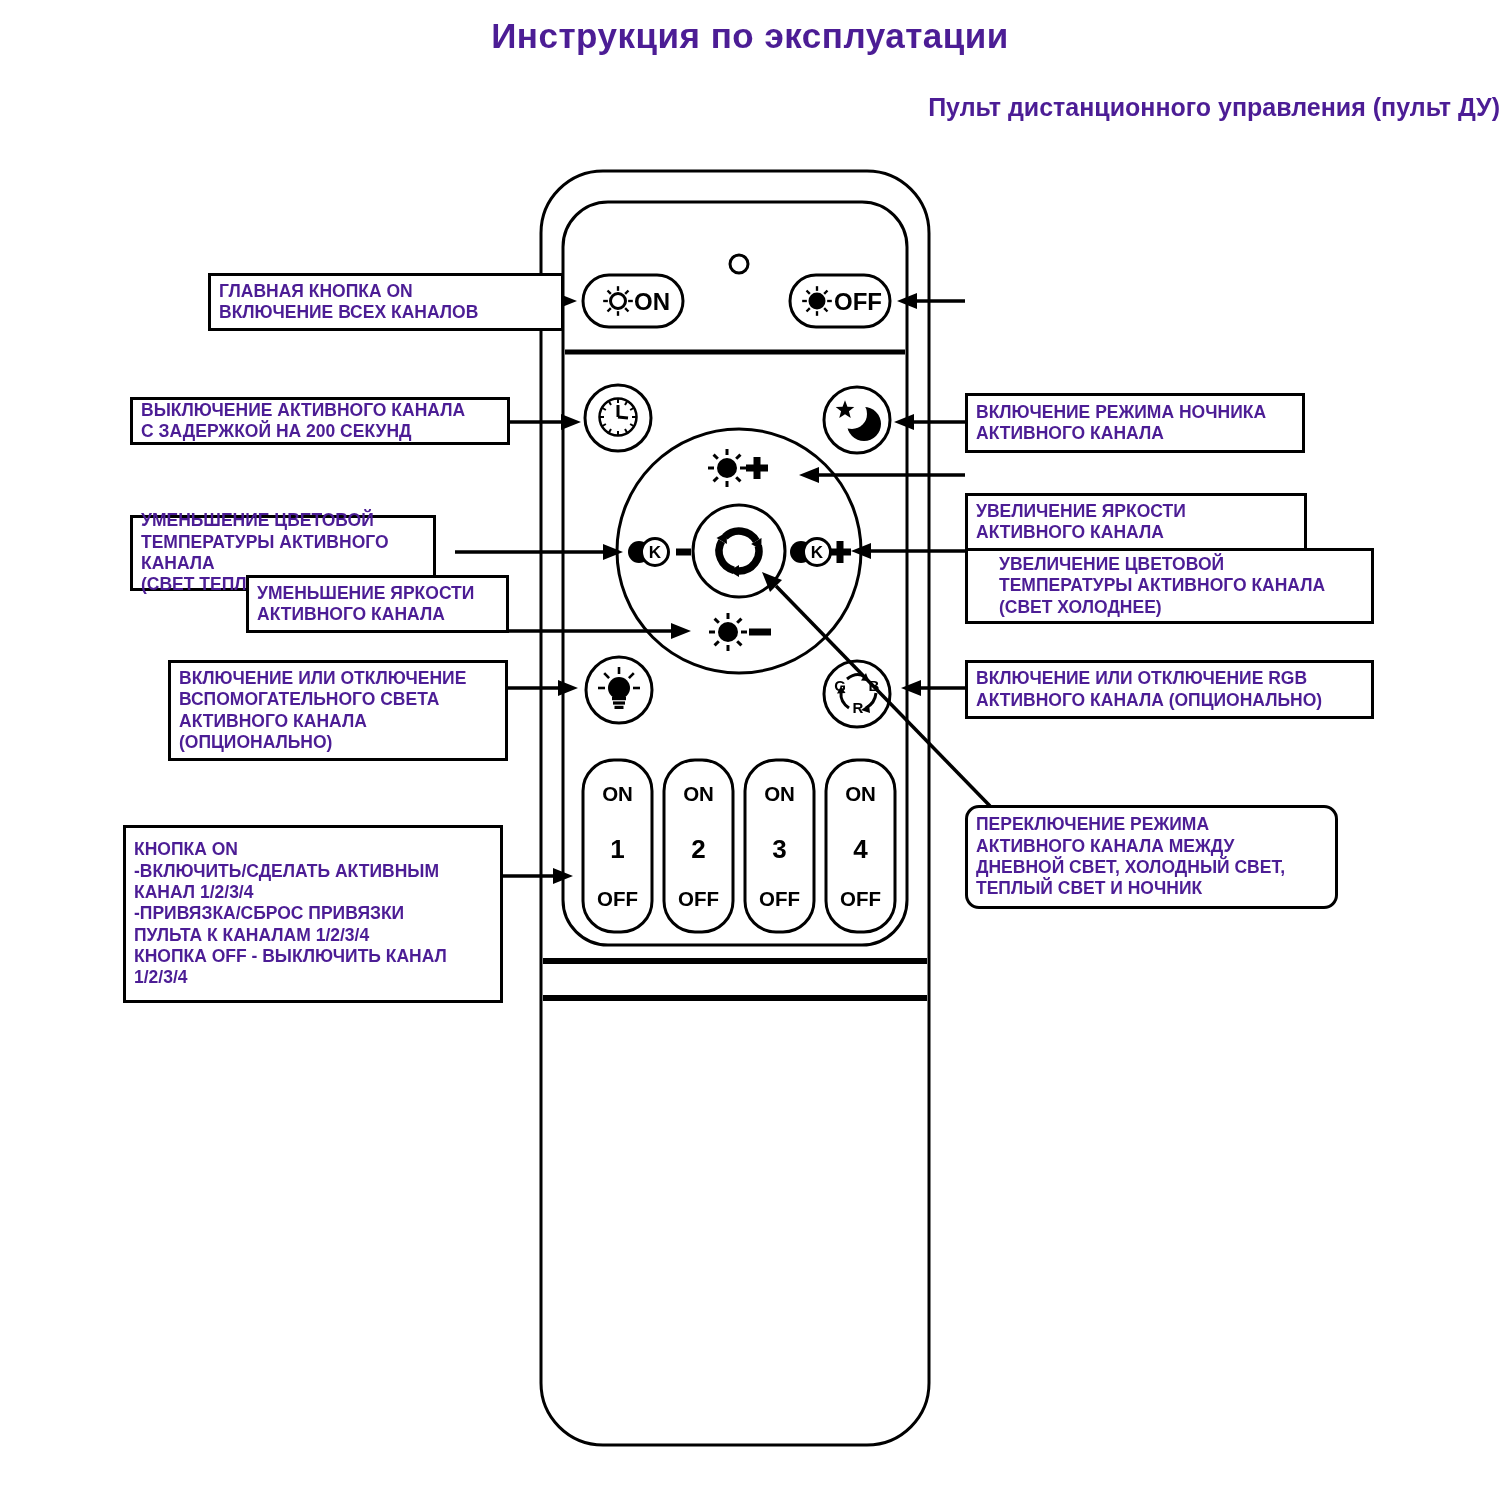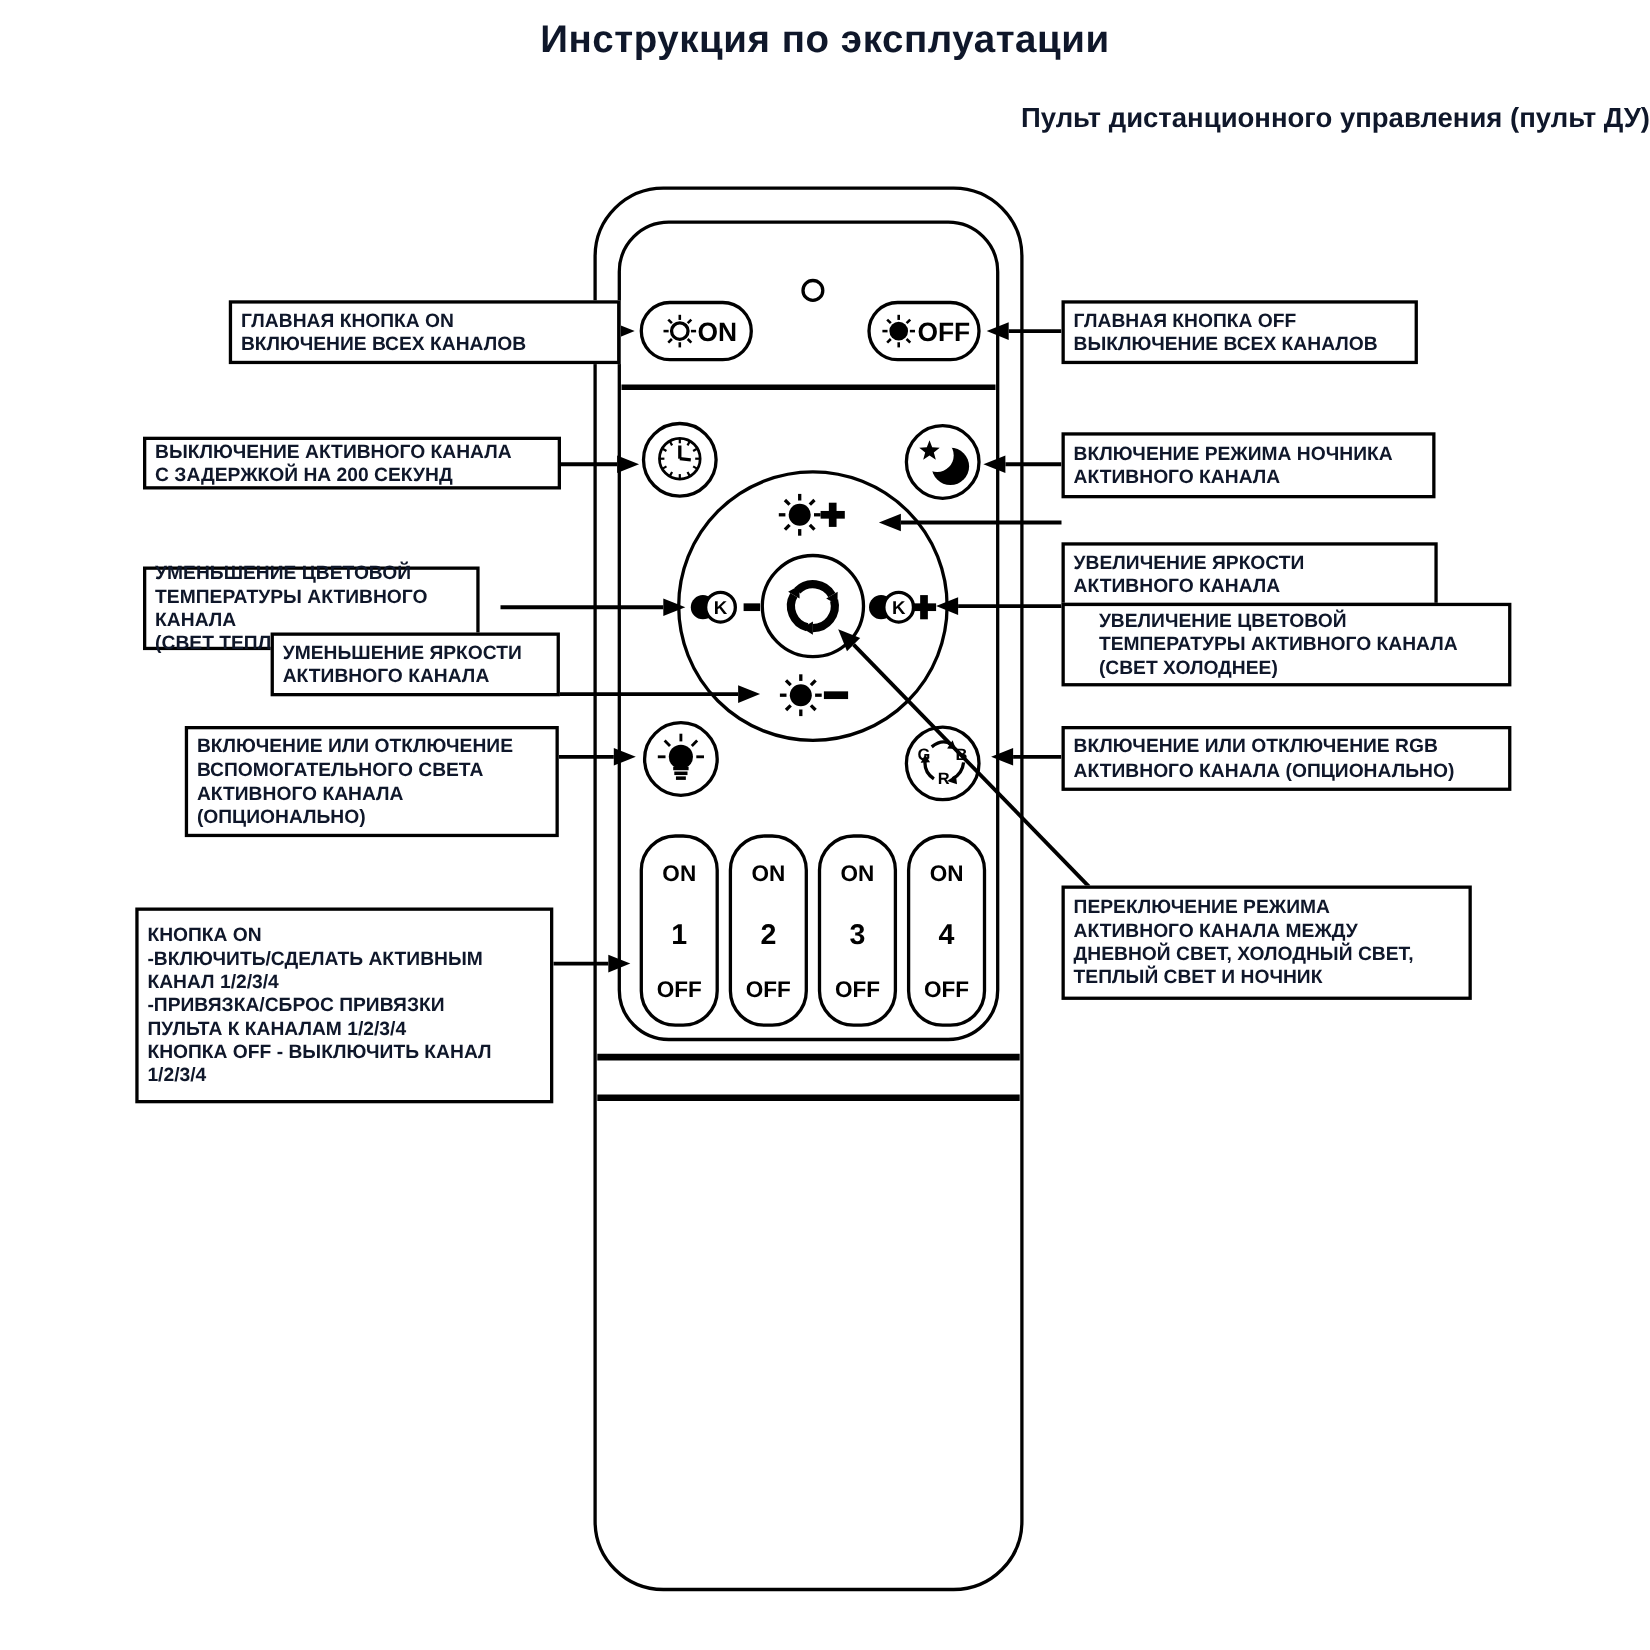--- a/index.html
+++ b/index.html
@@ -1,17 +1,17 @@
 <!DOCTYPE html>
 <html><head>
 <meta charset="utf-8">
 <style>
   html,body{margin:0;padding:0;background:#fff;}
   .canvas{position:relative;width:1500px;height:1500px;background:#ffffff;
-          font-family:"Liberation Sans",sans-serif;color:#0f172a;overflow:hidden;text-decoration:underline;}
+          font-family:"Liberation Sans",sans-serif;color:#4c1d95;overflow:hidden;text-decoration:underline;}
   .title{position:absolute;top:16px;left:0;width:100%;text-align:center;
          font-size:35px;font-weight:bold;letter-spacing:0.5px;}
   .subtitle{position:absolute;top:93px;left:0;width:100%;text-align:right;
             font-size:25px;font-weight:bold;}
   .callout{position:absolute;box-sizing:border-box;border:3px solid #000;background:#fff;
            font-size:17.5px;font-weight:bold;line-height:1.22;padding:4px 8px;
            white-space:pre-line;display:flex;align-items:center;}
   svg{position:absolute;left:0;top:0;}
   svg text{font-family:"Liberation Sans",sans-serif;font-weight:bold;fill:#000;}
   .ol{fill:#ffffff;stroke:#000;stroke-width:3;}
@@ -272,29 +272,27 @@
 АКТИВНОГО КАНАЛА
 (ОПЦИОНАЛЬНО)</div>
   <div class="callout" style="left:123px;top:825px;width:380px;height:178px;">КНОПКА ON
 -ВКЛЮЧИТЬ/СДЕЛАТЬ АКТИВНЫМ
 КАНАЛ 1/2/3/4
 -ПРИВЯЗКА/СБРОС ПРИВЯЗКИ
 ПУЛЬТА К КАНАЛАМ 1/2/3/4
 КНОПКА OFF - ВЫКЛЮЧИТЬ КАНАЛ
 1/2/3/4</div>
 
-  <div class="callout" style="left:965px;top:273px;width:324px;height:58px;">ГЛАВНАЯ КНОПКА OFF
-ВЫКЛЮЧЕНИЕ ВСЕХ КАНАЛОВ</div>
   <div class="callout" style="left:965px;top:393px;width:340px;height:60px;">ВКЛЮЧЕНИЕ РЕЖИМА НОЧНИКА
 АКТИВНОГО КАНАЛА</div>
   <div class="callout" style="left:965px;top:473px;width:342px;height:58px;margin-top:20px;">УВЕЛИЧЕНИЕ ЯРКОСТИ
 АКТИВНОГО КАНАЛА</div>
   <div class="callout" style="left:965px;top:548px;width:409px;height:76px;padding-left:31px;">УВЕЛИЧЕНИЕ ЦВЕТОВОЙ
 ТЕМПЕРАТУРЫ АКТИВНОГО КАНАЛА
 (СВЕТ ХОЛОДНЕЕ)</div>
   <div class="callout" style="left:965px;top:660px;width:409px;height:59px;">ВКЛЮЧЕНИЕ ИЛИ ОТКЛЮЧЕНИЕ RGB
 АКТИВНОГО КАНАЛА (ОПЦИОНАЛЬНО)</div>
-  <div class="callout" style="left:965px;top:805px;width:373px;height:104px;">ПЕРЕКЛЮЧЕНИЕ РЕЖИМА
+  <div class="callout" style="left:965px;top:805px;width:373px;height:104px;border-radius:14px;">ПЕРЕКЛЮЧЕНИЕ РЕЖИМА
 АКТИВНОГО КАНАЛА МЕЖДУ
 ДНЕВНОЙ СВЕТ, ХОЛОДНЫЙ СВЕТ,
 ТЕПЛЫЙ СВЕТ И НОЧНИК</div>
 
 </div>
 
 </body></html>

